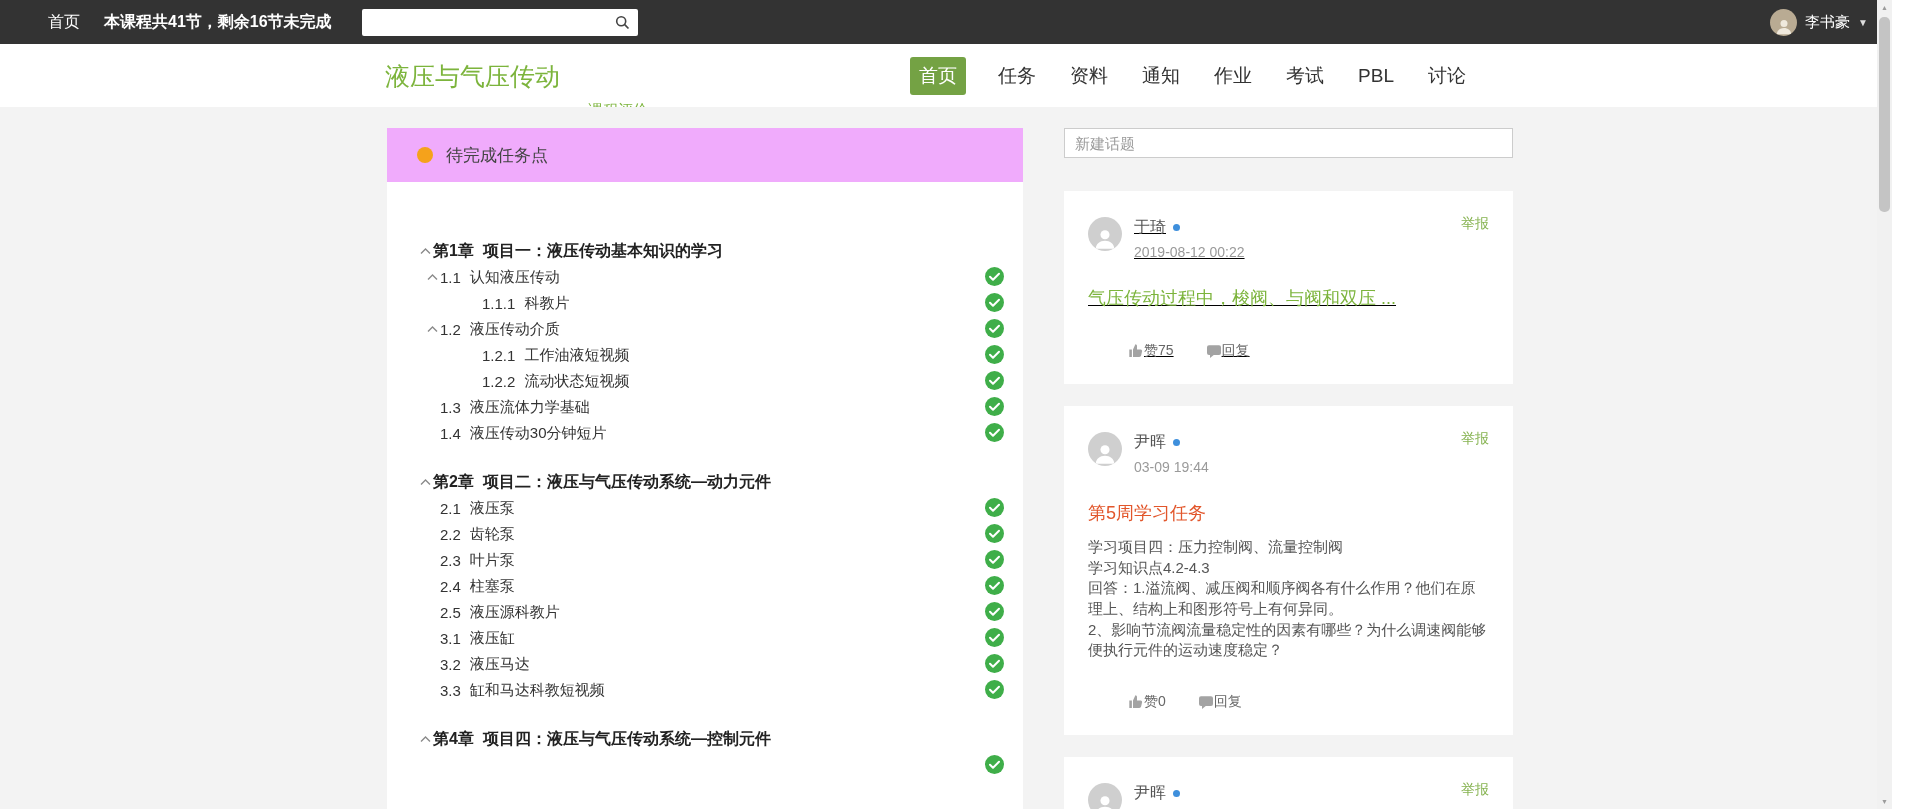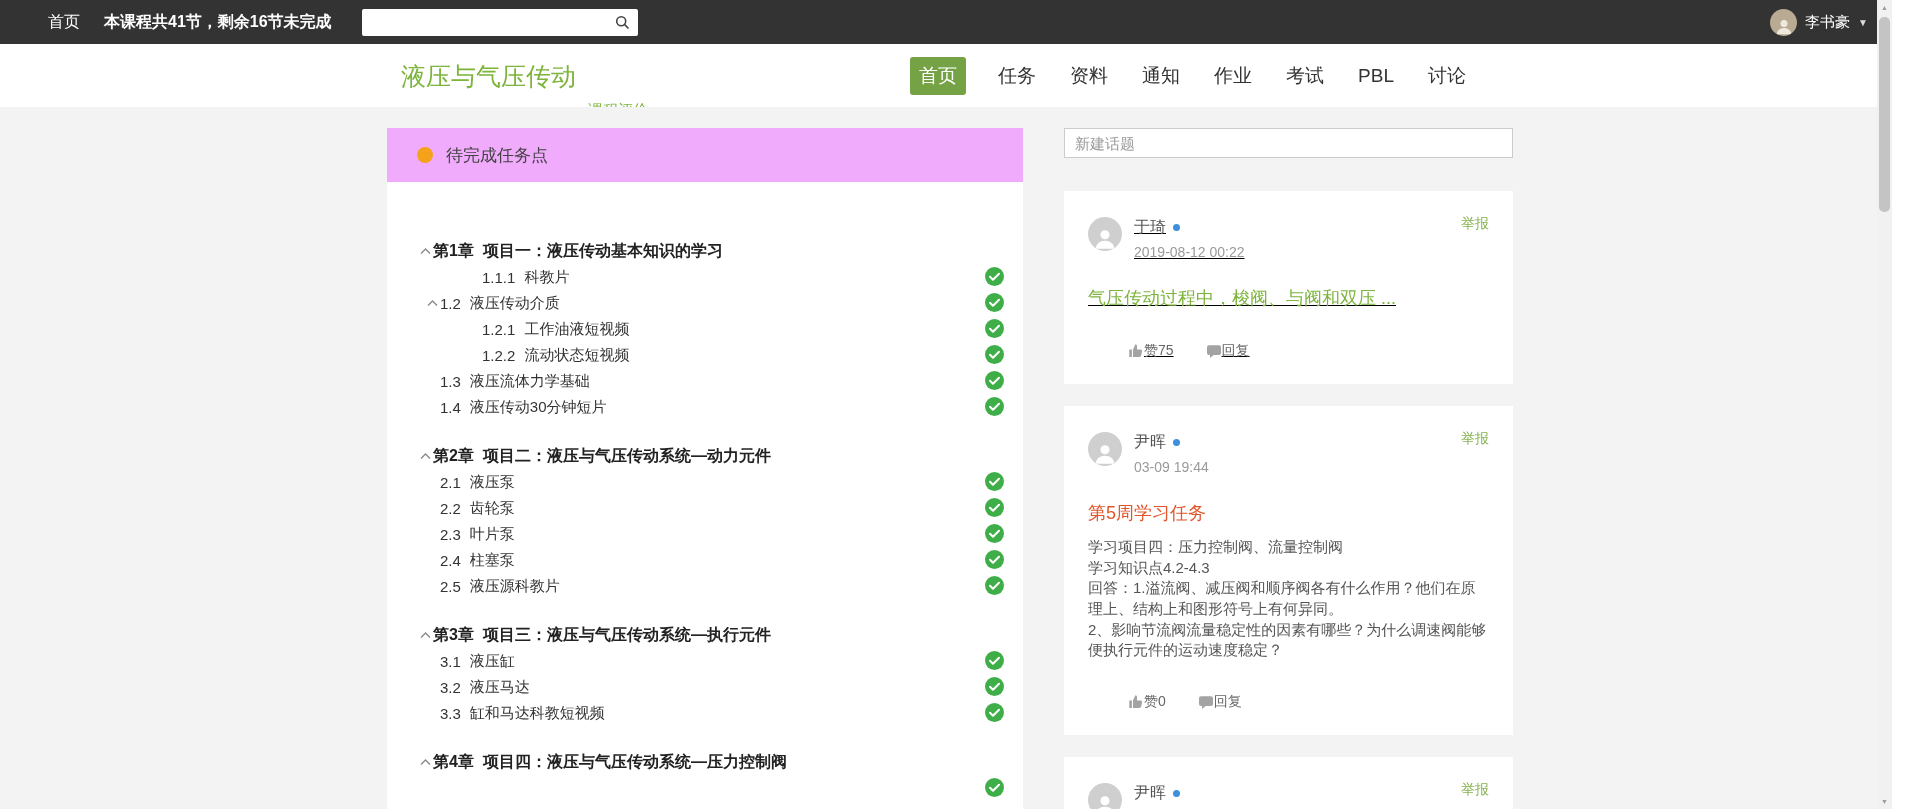--- a/index.html
+++ b/index.html
@@ -30,21 +30,21 @@
   .tb-search-btn { width:30px; height:100%; display:flex; align-items:center; justify-content:center; cursor:pointer; }
   .tb-user { margin-left:auto; margin-right:30px; display:flex; align-items:center; gap:8px; font-size:15px; cursor:pointer; }
   .tb-avatar {
     width:27px; height:27px; border-radius:50%; background:#b9ab93;
     display:flex; align-items:flex-end; justify-content:center; overflow:hidden;
   }
   .tb-caret { font-size:10px; color:#ddd; }
 
   
   .header { position:absolute; top:44px; left:0; width:1898px; height:63px; background:#fff; }
-  .course-title { position:absolute; left:401px; top:16px; font-size:25px; color:#7cb43c; }
+  .course-title { position:absolute; left:385px; top:16px; font-size:25px; color:#7cb43c; }
   .course-eval { position:absolute; left:588px; top:28px; font-size:15px; color:#7cb43c; cursor:pointer;margin-top:29px; }
   .main-nav {
     position:absolute; right:430px; top:0; height:63px;
     display:flex; align-items:center; gap:30px; font-size:19px; color:#333;
   }
   .nav-item { cursor:pointer; padding:6px 2px; }
   .nav-item.active { background:#74a244; color:#fff; border-radius:3px; padding:6px 9px; }
 
   
   .content { position:absolute; top:107px; left:0; width:1898px; height:702px; background:#f3f3f3; }
@@ -153,20 +153,36 @@
     <span class="caret-box">
       <svg width="11" height="7" viewBox="0 0 11 7">
         <path d="M1 5.5 L5.5 1 L10 5.5" stroke="#8a8a8a" stroke-width="1.4" fill="none"></path>
       </svg>
     </span>
     <span class="row-num">第1章</span>
     <span class="row-label">项目一：液压传动基本知识的学习</span>
 
   </div>
           <div class="tree-row">
+    <span class="indent" style="width: 37px;"></span>
+    <span class="caret-box">
+      <svg width="11" height="7" viewBox="0 0 11 7">
+        <path d="M1 5.5 L5.5 1 L10 5.5" stroke="#8a8a8a" stroke-width="1.4" fill="none"></path>
+      </svg>
+    </span>
+    <span class="row-num">1.1</span>
+    <span class="row-label">认知液压传动</span>
+    <span class="row-check">
+      <svg width="19" height="19" viewBox="0 0 19 19">
+        <circle cx="9.5" cy="9.5" r="9.5" fill="#3fae49"></circle>
+        <path d="M5 9.8 l3 3 l6 -6" stroke="#fff" stroke-width="2" fill="none" stroke-linecap="round" stroke-linejoin="round"></path>
+      </svg>
+    </span>
+  </div>
+          <div class="tree-row">
     <span class="indent" style="width: 79px;"></span>
     <span class="caret-box" style="visibility: hidden;">
       <svg width="11" height="7" viewBox="0 0 11 7">
         <path d="M1 5.5 L5.5 1 L10 5.5" stroke="#8a8a8a" stroke-width="1.4" fill="none"></path>
       </svg>
     </span>
     <span class="row-num">1.1.1</span>
     <span class="row-label">科教片</span>
     <span class="row-check">
       <svg width="19" height="19" viewBox="0 0 19 19">
@@ -339,88 +355,77 @@
     </span>
     <span class="row-num">2.5</span>
     <span class="row-label">液压源科教片</span>
     <span class="row-check">
       <svg width="19" height="19" viewBox="0 0 19 19">
         <circle cx="9.5" cy="9.5" r="9.5" fill="#3fae49"></circle>
         <path d="M5 9.8 l3 3 l6 -6" stroke="#fff" stroke-width="2" fill="none" stroke-linecap="round" stroke-linejoin="round"></path>
       </svg>
     </span>
   </div>
+          <div class="tree-row">
+    <span class="indent" style="width: 37px;"></span>
+    <span class="caret-box" style="visibility: hidden;">
+      <svg width="11" height="7" viewBox="0 0 11 7">
+        <path d="M1 5.5 L5.5 1 L10 5.5" stroke="#8a8a8a" stroke-width="1.4" fill="none"></path>
+      </svg>
+    </span>
+    <span class="row-num">3.1</span>
+    <span class="row-label">液压缸</span>
+    <span class="row-check">
+      <svg width="19" height="19" viewBox="0 0 19 19">
+        <circle cx="9.5" cy="9.5" r="9.5" fill="#3fae49"></circle>
+        <path d="M5 9.8 l3 3 l6 -6" stroke="#fff" stroke-width="2" fill="none" stroke-linecap="round" stroke-linejoin="round"></path>
+      </svg>
+    </span>
+  </div>
+          <div class="tree-row">
+    <span class="indent" style="width: 37px;"></span>
+    <span class="caret-box" style="visibility: hidden;">
+      <svg width="11" height="7" viewBox="0 0 11 7">
+        <path d="M1 5.5 L5.5 1 L10 5.5" stroke="#8a8a8a" stroke-width="1.4" fill="none"></path>
+      </svg>
+    </span>
+    <span class="row-num">3.2</span>
+    <span class="row-label">液压马达</span>
+    <span class="row-check">
+      <svg width="19" height="19" viewBox="0 0 19 19">
+        <circle cx="9.5" cy="9.5" r="9.5" fill="#3fae49"></circle>
+        <path d="M5 9.8 l3 3 l6 -6" stroke="#fff" stroke-width="2" fill="none" stroke-linecap="round" stroke-linejoin="round"></path>
+      </svg>
+    </span>
+  </div>
+          <div class="tree-row">
+    <span class="indent" style="width: 37px;"></span>
+    <span class="caret-box" style="visibility: hidden;">
+      <svg width="11" height="7" viewBox="0 0 11 7">
+        <path d="M1 5.5 L5.5 1 L10 5.5" stroke="#8a8a8a" stroke-width="1.4" fill="none"></path>
+      </svg>
+    </span>
+    <span class="row-num">3.3</span>
+    <span class="row-label">缸和马达科教短视频</span>
+    <span class="row-check">
+      <svg width="19" height="19" viewBox="0 0 19 19">
+        <circle cx="9.5" cy="9.5" r="9.5" fill="#3fae49"></circle>
+        <path d="M5 9.8 l3 3 l6 -6" stroke="#fff" stroke-width="2" fill="none" stroke-linecap="round" stroke-linejoin="round"></path>
+      </svg>
+    </span>
+  </div>
           <div class="tree-row chapter">
     <span class="indent" style="width: 30px;"></span>
     <span class="caret-box">
       <svg width="11" height="7" viewBox="0 0 11 7">
         <path d="M1 5.5 L5.5 1 L10 5.5" stroke="#8a8a8a" stroke-width="1.4" fill="none"></path>
       </svg>
     </span>
-    <span class="row-num">第3章</span>
-    <span class="row-label">项目三：液压与气压传动系统—执行元件</span>
-
-  </div>
-          <div class="tree-row">
-    <span class="indent" style="width: 37px;"></span>
-    <span class="caret-box" style="visibility: hidden;">
-      <svg width="11" height="7" viewBox="0 0 11 7">
-        <path d="M1 5.5 L5.5 1 L10 5.5" stroke="#8a8a8a" stroke-width="1.4" fill="none"></path>
-      </svg>
-    </span>
-    <span class="row-num">3.1</span>
-    <span class="row-label">液压缸</span>
-    <span class="row-check">
-      <svg width="19" height="19" viewBox="0 0 19 19">
-        <circle cx="9.5" cy="9.5" r="9.5" fill="#3fae49"></circle>
-        <path d="M5 9.8 l3 3 l6 -6" stroke="#fff" stroke-width="2" fill="none" stroke-linecap="round" stroke-linejoin="round"></path>
-      </svg>
-    </span>
-  </div>
-          <div class="tree-row">
-    <span class="indent" style="width: 37px;"></span>
-    <span class="caret-box" style="visibility: hidden;">
-      <svg width="11" height="7" viewBox="0 0 11 7">
-        <path d="M1 5.5 L5.5 1 L10 5.5" stroke="#8a8a8a" stroke-width="1.4" fill="none"></path>
-      </svg>
-    </span>
-    <span class="row-num">3.2</span>
-    <span class="row-label">液压马达</span>
-    <span class="row-check">
-      <svg width="19" height="19" viewBox="0 0 19 19">
-        <circle cx="9.5" cy="9.5" r="9.5" fill="#3fae49"></circle>
-        <path d="M5 9.8 l3 3 l6 -6" stroke="#fff" stroke-width="2" fill="none" stroke-linecap="round" stroke-linejoin="round"></path>
-      </svg>
-    </span>
-  </div>
-          <div class="tree-row">
-    <span class="indent" style="width: 37px;"></span>
-    <span class="caret-box" style="visibility: hidden;">
-      <svg width="11" height="7" viewBox="0 0 11 7">
-        <path d="M1 5.5 L5.5 1 L10 5.5" stroke="#8a8a8a" stroke-width="1.4" fill="none"></path>
-      </svg>
-    </span>
-    <span class="row-num">3.3</span>
-    <span class="row-label">缸和马达科教短视频</span>
-    <span class="row-check">
-      <svg width="19" height="19" viewBox="0 0 19 19">
-        <circle cx="9.5" cy="9.5" r="9.5" fill="#3fae49"></circle>
-        <path d="M5 9.8 l3 3 l6 -6" stroke="#fff" stroke-width="2" fill="none" stroke-linecap="round" stroke-linejoin="round"></path>
-      </svg>
-    </span>
-  </div>
-          <div class="tree-row chapter">
-    <span class="indent" style="width: 30px;"></span>
-    <span class="caret-box">
-      <svg width="11" height="7" viewBox="0 0 11 7">
-        <path d="M1 5.5 L5.5 1 L10 5.5" stroke="#8a8a8a" stroke-width="1.4" fill="none"></path>
-      </svg>
-    </span>
     <span class="row-num">第4章</span>
-    <span class="row-label">项目四：液压与气压传动系统—压力控制阀</span>
+    <span class="row-label">项目四：液压与气压传动系统—控制元件</span>
 
   </div>
           <div class="tree-row">
 
     <span class="row-num"></span>
     <span class="row-label"></span>
     <span class="row-check">
       <svg width="19" height="19" viewBox="0 0 19 19">
         <circle cx="9.5" cy="9.5" r="9.5" fill="#3fae49"></circle>
         <path d="M5 9.8 l3 3 l6 -6" stroke="#fff" stroke-width="2" fill="none" stroke-linecap="round" stroke-linejoin="round"></path>

